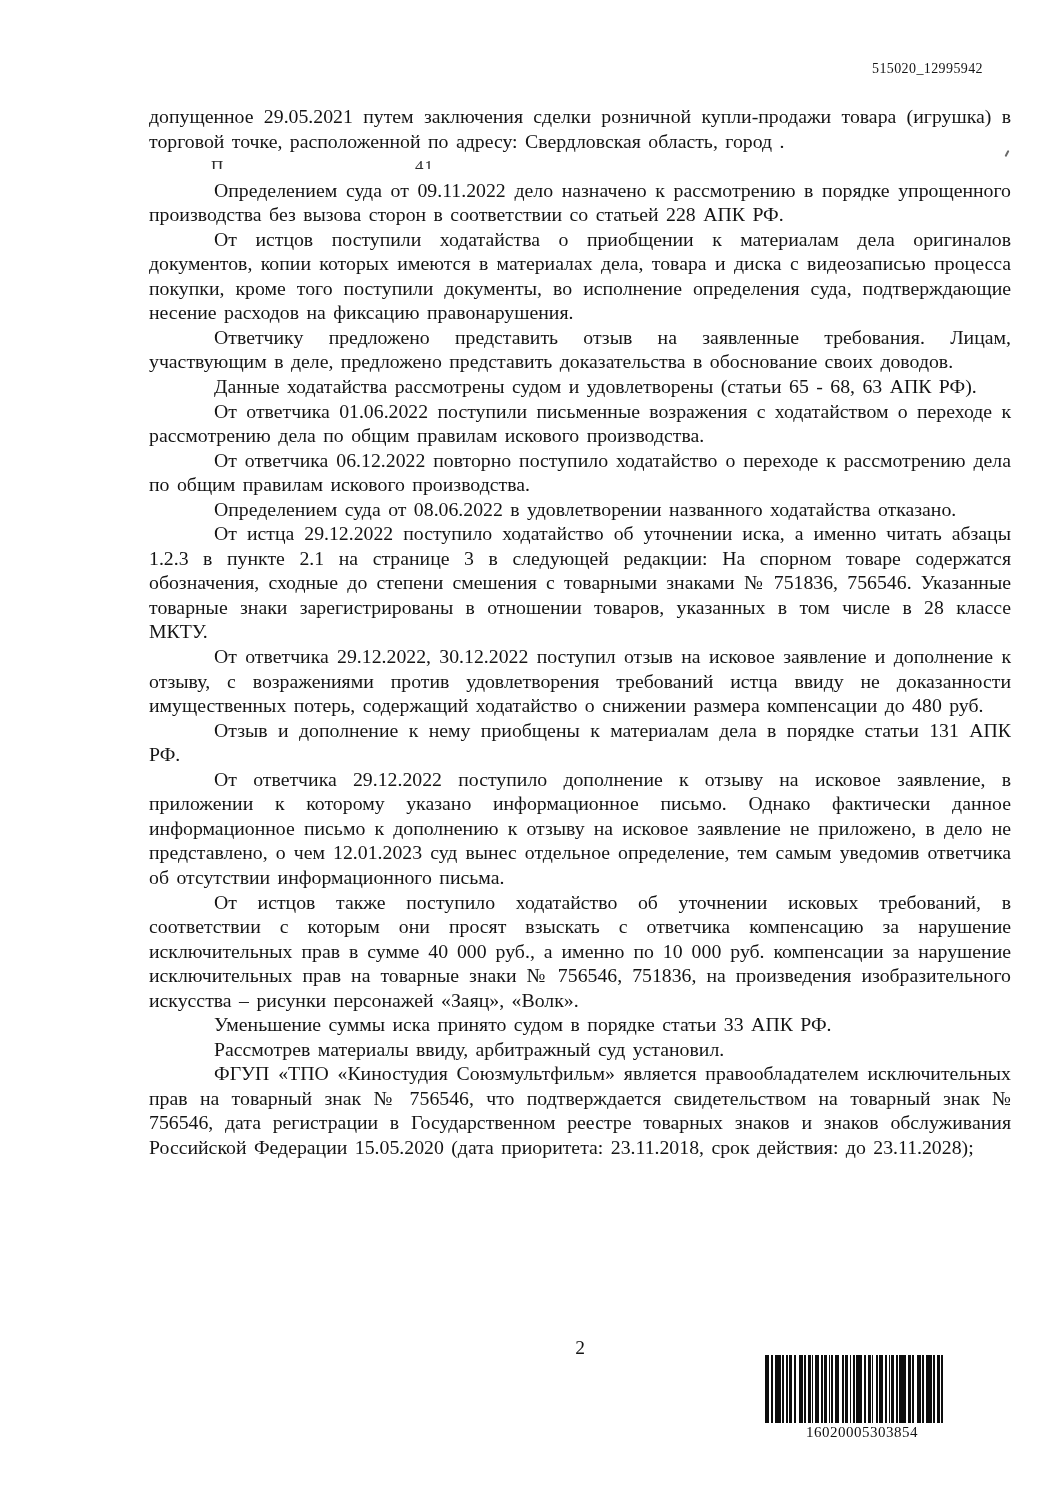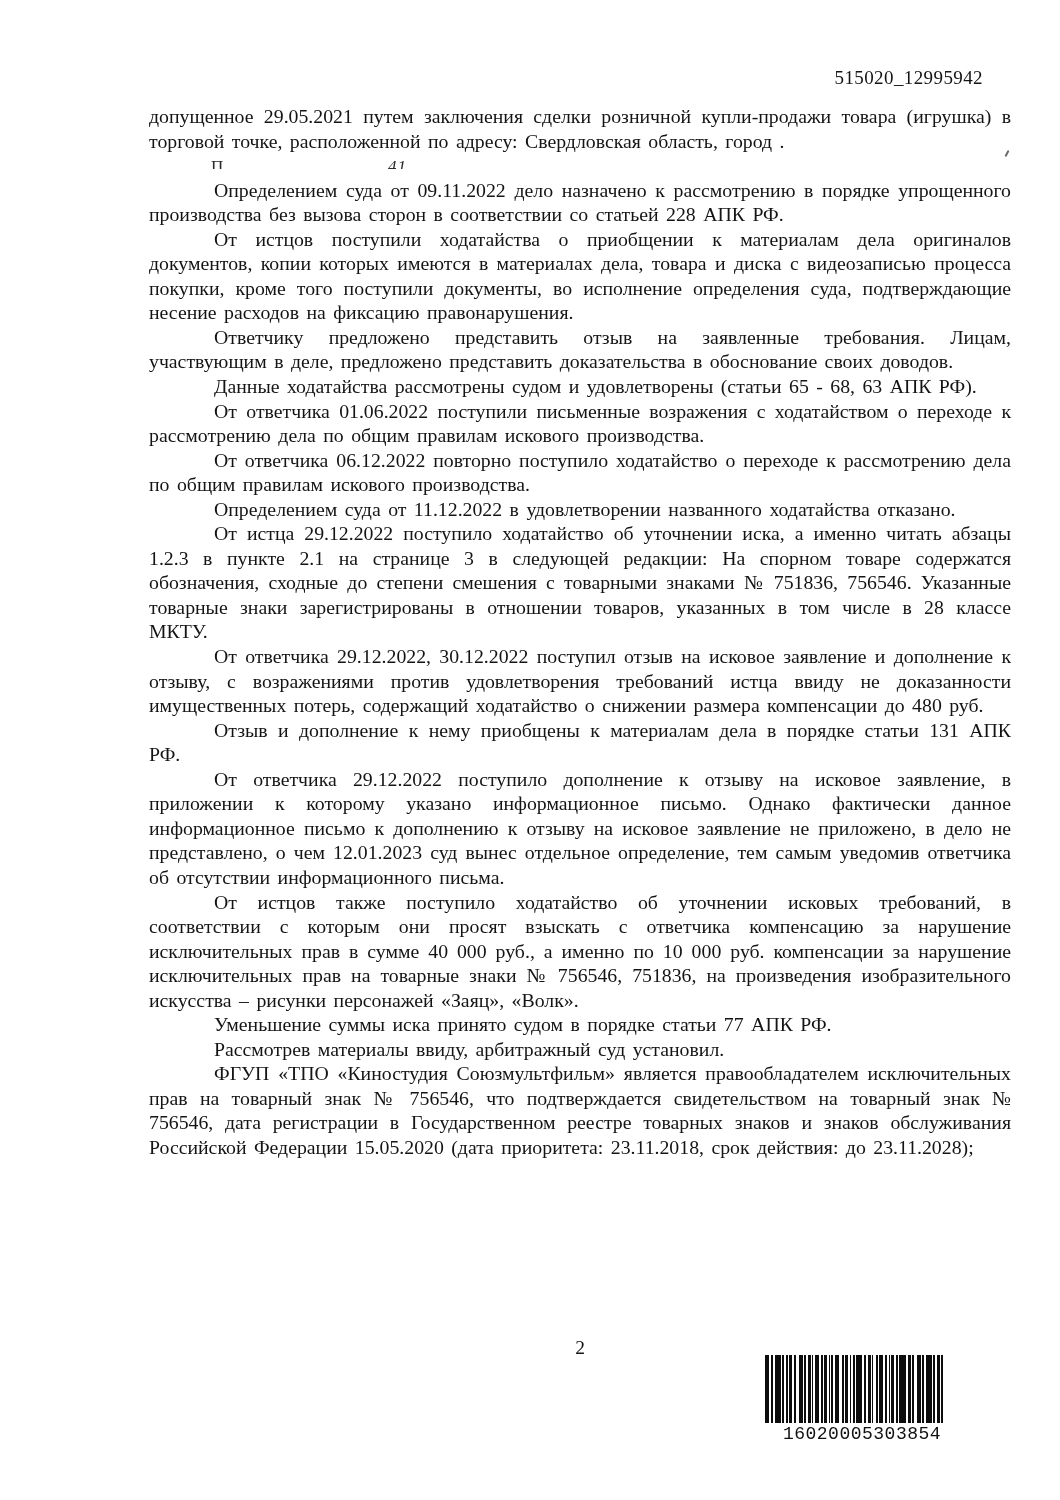--- a/index.html
+++ b/index.html
@@ -8,23 +8,23 @@
     width: 1060px;
     height: 1500px;
     background: #ffffff;
     font-family: "Liberation Serif", serif;
     color: #141414;
     overflow: hidden;
     margin: 0 auto;
   }
   .doc-number {
     position: absolute;
-    top: 67px;
+    top: 61px;
     right: 77px;
-    font-size: 19px;
+    font-size: 14px;
     letter-spacing: 0.4px;
     white-space: nowrap;
   }
   .content {
     position: absolute;
     top: 104px;
     left: 149px;
     width: 862px;
     font-size: 19.8px;
     line-height: 24.55px;
@@ -74,52 +74,52 @@
     align-items: stretch;
   }
   .barcode .bars i {
     display: block;
     height: 100%;
     background: #0d0d0d;
     flex: none;
   }
   .barcode-number {
     text-align: center;
-    font-size: 18px;
-    font-family: Liberation Mono, monospace;
+    font-size: 15px;
+    font-family: Liberation Serif, serif;
     letter-spacing: 0.5px;
     margin-top: 1px;
     color: #111;
     white-space: nowrap;
   }
 </style>
 </head>
 <body>
 
 <div class="page">
   <div class="doc-number">515020_12995942</div>
   <div class="content">
       <p class="para">допущенное 29.05.2021 путем заключения сделки розничной купли-продажи товара (игрушка) в торговой точке, расположенной по адресу: Свердловская область, город .</p>
       <div class="redacted-line">
         <span class="fragment" style="left: 62px;">П</span>
-        <span class="fragment" style="left: 239px; font-style: italic;">41</span>
+        <span class="fragment" style="left: 266px;">41</span>
       </div>
       <p class="para indent">Определением суда от 09.11.2022 дело назначено к рассмотрению в порядке упрощенного производства без вызова сторон в соответствии со статьей 228 АПК РФ.</p>
       <p class="para indent">От истцов поступили ходатайства о приобщении к материалам дела оригиналов документов, копии которых имеются в материалах дела, товара и диска с видеозаписью процесса покупки, кроме того поступили документы, во исполнение определения суда, подтверждающие несение расходов на фиксацию правонарушения.</p>
       <p class="para indent">Ответчику предложено представить отзыв на заявленные требования. Лицам, участвующим в деле, предложено представить доказательства в обоснование своих доводов.</p>
       <p class="para indent">Данные ходатайства рассмотрены судом и удовлетворены (статьи 65 - 68, 63 АПК РФ).</p>
       <p class="para indent">От ответчика 01.06.2022 поступили письменные возражения с ходатайством о переходе к рассмотрению дела по общим правилам искового производства.</p>
       <p class="para indent">От ответчика 06.12.2022 повторно поступило ходатайство о переходе к рассмотрению дела по общим правилам искового производства.</p>
-      <p class="para indent">Определением суда от 11.12.2022 в удовлетворении названного ходатайства отказано.</p>
+      <p class="para indent">Определением суда от 08.06.2022 в удовлетворении названного ходатайства отказано.</p>
       <p class="para indent">От истца 29.12.2022 поступило ходатайство об уточнении иска, а именно читать абзацы 1.2.3 в пункте 2.1 на странице 3 в следующей редакции: На спорном товаре содержатся обозначения, сходные до степени смешения с товарными знаками № 751836, 756546. Указанные товарные знаки зарегистрированы в отношении товаров, указанных в том числе в 28 классе МКТУ.</p>
       <p class="para indent">От ответчика 29.12.2022, 30.12.2022 поступил отзыв на исковое заявление и дополнение к отзыву, с возражениями против удовлетворения требований истца ввиду не доказанности имущественных потерь, содержащий ходатайство о снижении размера компенсации до 480 руб.</p>
       <p class="para indent">Отзыв и дополнение к нему приобщены к материалам дела в порядке статьи 131 АПК РФ.</p>
       <p class="para indent">От ответчика 29.12.2022 поступило дополнение к отзыву на исковое заявление, в приложении к которому указано информационное письмо. Однако фактически данное информационное письмо к дополнению к отзыву на исковое заявление не приложено, в дело не представлено, о чем 12.01.2023 суд вынес отдельное определение, тем самым уведомив ответчика об отсутствии информационного письма.</p>
       <p class="para indent">От истцов также поступило ходатайство об уточнении исковых требований, в соответствии с которым они просят взыскать с ответчика компенсацию за нарушение исключительных прав в сумме 40&nbsp;000 руб., а именно по 10&nbsp;000 руб. компенсации за нарушение исключительных прав на товарные знаки № 756546, 751836, на произведения изобразительного искусства – рисунки персонажей «Заяц», «Волк».</p>
-      <p class="para indent">Уменьшение суммы иска принято судом в порядке статьи 77 АПК РФ.</p>
+      <p class="para indent">Уменьшение суммы иска принято судом в порядке статьи 33 АПК РФ.</p>
       <p class="para indent">Рассмотрев материалы ввиду, арбитражный суд установил.</p>
       <p class="para indent">ФГУП «ТПО «Киностудия Союзмультфильм» является правообладателем исключительных прав на товарный знак № 756546, что подтверждается свидетельством на товарный знак № 756546, дата регистрации в Государственном реестре товарных знаков и знаков обслуживания Российской Федерации 15.05.2020 (дата приоритета: 23.11.2018, срок действия: до 23.11.2028);</p>
     </div>
   <div class="artifact-mark"></div>
   <div class="page-number">2</div>
   <div class="barcode">
     <div class="bars">
         <i style="width: 4px; margin-right: 2px;"></i>
         <i style="width: 2px; margin-right: 2px;"></i>
         <i style="width: 6px; margin-right: 1px;"></i>

